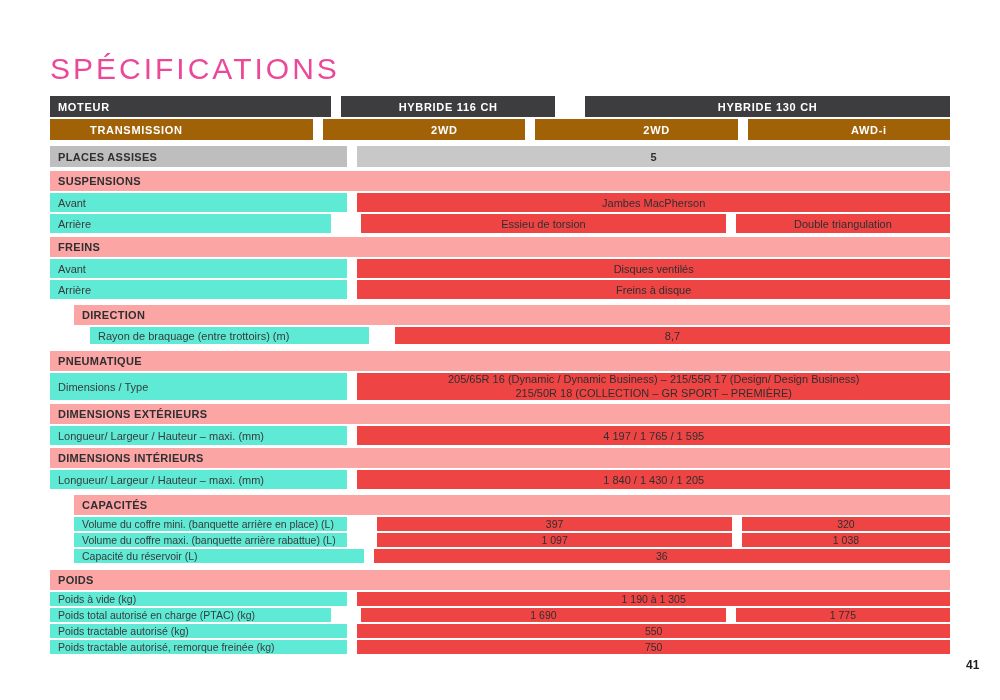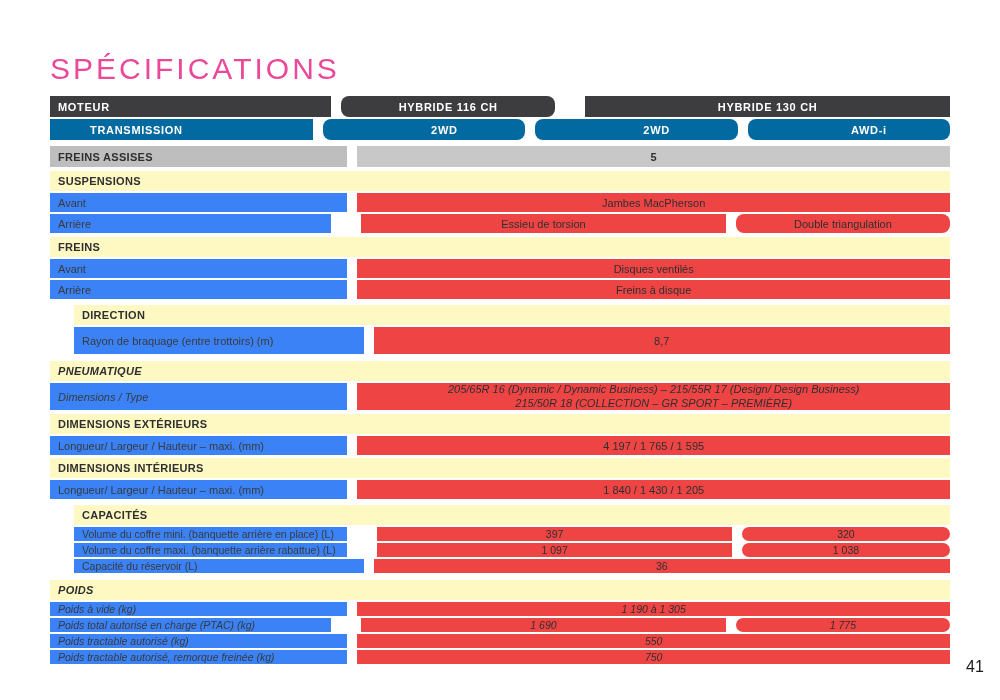--- a/index.html
+++ b/index.html
@@ -11,49 +11,49 @@
   .page { position:absolute; left:50px; top:52px; width:900px; }
   .title {
     font-size:30px; font-weight:300; letter-spacing:3px;
     color:#ec4899; margin:0 0 11px 0; line-height:1.1;
   }
   .spec-table { width:900px; font-size:11px; }
   .row { display:flex; gap:10px; margin-top:2px; }
   .row.first { margin-top:0; }
   .cell { display:flex; align-items:center; box-sizing:border-box; }
   .lbl { width:300px; padding-left:8px; justify-content:flex-start; }
-  .v1 { width:229px; justify-content:center; text-align:left;border-radius:8px; }
+  .v1 { width:229px; justify-content:center; text-align:left; }
   .v2 { width:390px; justify-content:center; text-align:center;margin-left:20px; }
   .v3 { width:598px; justify-content:center; text-align:center; }
   
   .hdr1 .cell { background:#3d3d3f; color:#ffffff; font-weight:bold; letter-spacing:0.7px; height:21px; }
-  .hdr2 .cell { background:#0369a1; color:#ffffff; font-weight:bold; letter-spacing:0.7px; height:21px;padding-left:40px; }
+  .hdr2 .cell { background:#a16207; color:#ffffff; font-weight:bold; letter-spacing:0.7px; height:21px;padding-left:40px; }
   
   .places { margin-top:6px; }
   .places .cell { height:21px; font-weight:bold; letter-spacing:0.3px; }
   .places .lbl { background:#bebebf; }
   .places .v3 { background:#c8c8c9; }
   
   .section-title {
-    background:#fef9c3; height:20px; display:flex; align-items:center;
+    background:#fca5a5; height:20px; display:flex; align-items:center;
     padding-left:8px; font-weight:bold; letter-spacing:0.3px; box-sizing:border-box;
   }
   .mt3 { margin-top:3px; } .mt4 { margin-top:4px; }
-  .mt6 { margin-top:6px;padding-left:24px; } .mt7 { margin-top:7px;font-style:italic; }
-  .data .lbl { background:#3b82f6; color:#3a3a3c; }
+  .mt6 { margin-top:6px;padding-left:24px; } .mt7 { margin-top:7px; }
+  .data .lbl { background:#5eead4; color:#3a3a3c; }
   .data .v1, .data .v2, .data .v3 { background:#ef4444; }
   .h19 .cell { height:19px; }
-  .h17 .cell { height:27px; }
+  .h17 .cell { height:17px;margin-left:16px; }
   .h27 .cell { height:27px; }
   .h14 .cell { height:14px; font-size:10.5px; }
   .h14 .lbl { font-size:10.5px; }
   .twoline { flex-direction:column; justify-content:center; line-height:1.22; }
   .page-number {
     position:absolute; left:966px; top:658px;
-    font-size:16px; font-weight:normal; color:#1c1c1e;
+    font-size:12px; font-weight:bold; color:#1c1c1e;
   }
 </style>
 </head>
 <body>
 
 <div class="page">
   <h1 class="title">SPÉCIFICATIONS</h1>
 
   <div class="spec-table">
 
@@ -64,21 +64,21 @@
     </div>
 
     <div class="row hdr2">
       <div class="cell lbl">TRANSMISSION</div>
       <div class="cell v1">2WD</div>
       <div class="cell v1">2WD</div>
       <div class="cell v1">AWD-i</div>
     </div>
 
     <div class="row places">
-      <div class="cell lbl">FREINS ASSISES</div>
+      <div class="cell lbl">PLACES ASSISES</div>
       <div class="cell v3">5</div>
     </div>
 
     <div class="section mt4">
       <div class="section-title">SUSPENSIONS</div>
       <div class="row data h19">
         <div class="cell lbl">Avant</div>
         <div class="cell v3">Jambes MacPherson</div>
       </div>
       <div class="row data h19">

